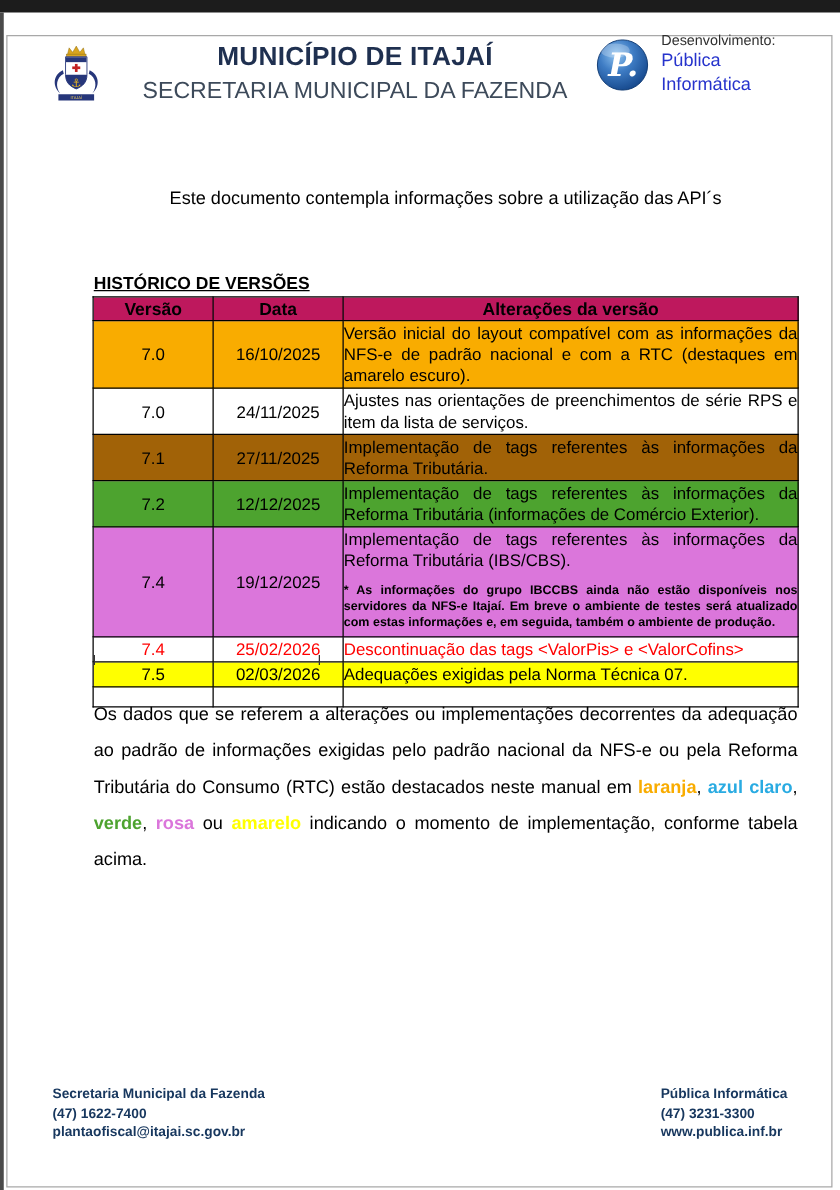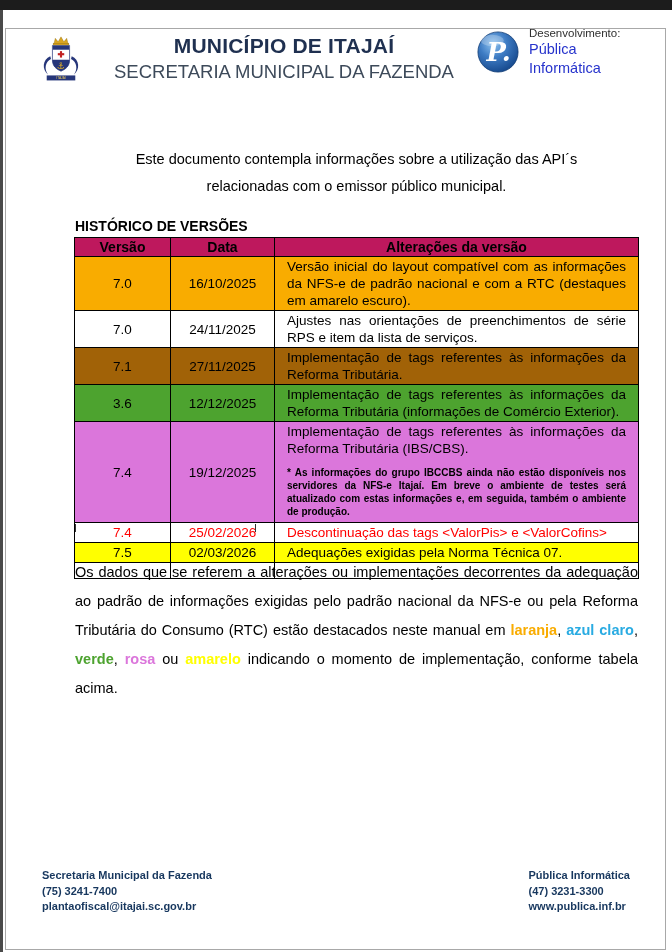--- a/index.html
+++ b/index.html
@@ -25,33 +25,33 @@
   .dev-logo{width:44px;height:44px;margin-top:3px;}
   .dev-label{font-size:11.5px;color:#2f2f2f;}
   .dev-name{font-size:14.5px;font-weight:normal;color:#2633cc;line-height:17px;margin-top:2px;}
 
   
   .intro{position:absolute;left:75px;top:146px;width:563px;text-align:center;
          font-size:14.5px;line-height:27px;color:#000;}
 
   
   .history-heading{position:absolute;left:75px;top:218px;font-size:14px;font-weight:bold;
-                   color:#000;}
+                   text-decoration:underline;color:#000;}
   .htable{position:absolute;left:74px;top:237px;display:table;border-collapse:collapse;
           width:564px;table-layout:fixed;}
   .thead{display:table-row;background:#fff;}
   .tbody{display:table-row-group;}
   .trow{display:table-row;}
   .hcell{display:table-cell;border:1px solid #000;vertical-align:middle;box-sizing:border-box;}
   .th{font-size:14px;font-weight:bold;text-align:center;padding:1px 0;background:#be185d;}
   .th:nth-child(1){width:96px;}
   .th:nth-child(2){width:104px;margin-top:24px;}
   .th:nth-child(3){width:364px;}
   .c1,.c2{text-align:center;font-size:13.5px;}
-  .c3{padding:1px 12px;}
+  .c3{padding:1px 0;}
   .ctext{text-align:justify;font-size:13.5px;line-height:17px;}
   .cnote{text-align:justify;font-size:10px;font-weight:bold;line-height:13px;margin:9px 0 3px;}
   .trow:last-child .hcell{height:16px;}
   .tick{position:absolute;width:1px;height:8px;background:#333;}
 
   
   .bodypar{position:absolute;left:75px;top:558px;width:563px;
            font-size:14.5px;line-height:29px;text-align:justify;color:#000;}
 
   
@@ -104,21 +104,20 @@
     </svg>
     <div>
       <div class="dev-label">Desenvolvimento:</div>
       <div class="dev-name">Pública</div>
       <div class="dev-name">Informática</div>
     </div>
   </div>
 
   <div class="intro">
     <div>Este documento contempla informações sobre a utilização das API´s</div>
-    <div>relacionadas com o emissor público municipal.</div>
   </div>
 
   <div class="history-heading">HISTÓRICO DE VERSÕES</div>
 
   <div class="htable">
     <div class="thead">
         <div class="hcell th">Versão</div>
         <div class="hcell th">Data</div>
         <div class="hcell th">Alterações da versão</div>
       </div>
@@ -138,21 +137,21 @@
           </div>
         </div>
         <div class="trow" style="background: #a16207; color: rgb(0, 0, 0);">
           <div class="hcell c1">7.1</div>
           <div class="hcell c2">27/11/2025</div>
           <div class="hcell c3">
             <div class="ctext">Implementação de tags referentes às informações da Reforma Tributária.</div>
           </div>
         </div>
         <div class="trow" style="background: rgb(77, 163, 47); color: rgb(0, 0, 0);">
-          <div class="hcell c1">3.6</div>
+          <div class="hcell c1">7.2</div>
           <div class="hcell c2">12/12/2025</div>
           <div class="hcell c3">
             <div class="ctext">Implementação de tags referentes às informações da Reforma Tributária (informações de Comércio Exterior).</div>
           </div>
         </div>
         <div class="trow" style="background: rgb(219, 118, 219); color: rgb(0, 0, 0);">
           <div class="hcell c1">7.4</div>
           <div class="hcell c2">19/12/2025</div>
           <div class="hcell c3">
             <div class="ctext">Implementação de tags referentes às informações da Reforma Tributária (IBS/CBS).</div>
@@ -182,21 +181,21 @@
         </div>
       </div>
   </div>
   <div class="tick" style="left:75px;top:524px;"></div>
   <div class="tick" style="left:255px;top:524px;"></div>
 
   <div class="bodypar"><span>Os dados que se referem a alterações ou implementações decorrentes da adequação ao padrão de informações exigidas pelo padrão nacional da NFS-e ou pela Reforma Tributária do Consumo (RTC) estão destacados neste manual em </span><span style="color: rgb(249, 172, 0); font-weight: bold;">laranja</span><span>, </span><span style="color: rgb(41, 171, 226); font-weight: bold;">azul claro</span><span>, </span><span style="color: rgb(77, 163, 47); font-weight: bold;">verde</span><span>, </span><span style="color: rgb(219, 118, 219); font-weight: bold;">rosa</span><span> ou </span><span style="color: rgb(255, 255, 0); font-weight: bold;">amarelo</span><span> indicando o momento de implementação, conforme tabela acima.</span></div>
 
   <div class="footer-left">
     <div>Secretaria Municipal da Fazenda</div>
-    <div>(75) 3241-7400</div>
+    <div>(47) 1622-7400</div>
     <div>plantaofiscal@itajai.sc.gov.br</div>
   </div>
   <div class="footer-right">
     <div>Pública Informática</div>
     <div>(47) 3231-3300</div>
     <div>www.publica.inf.br</div>
   </div>
 
 </div>
 

